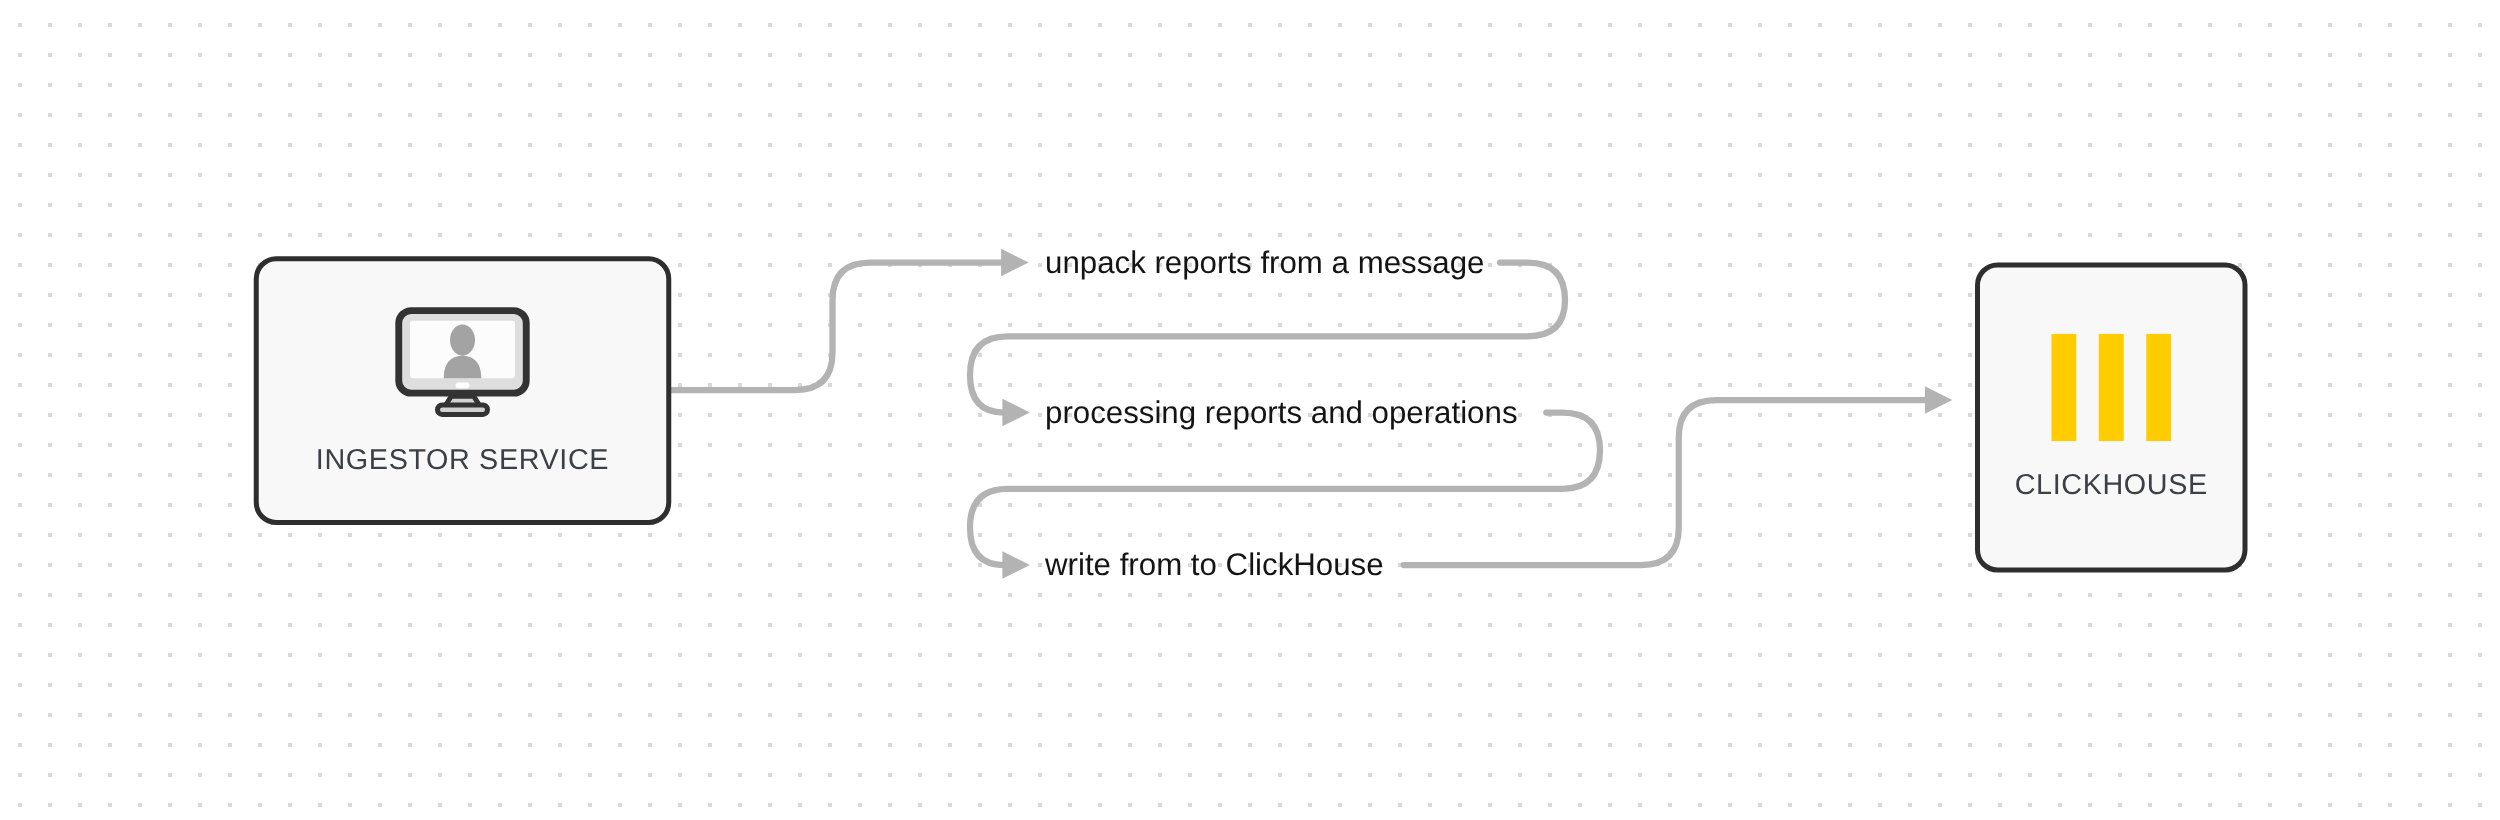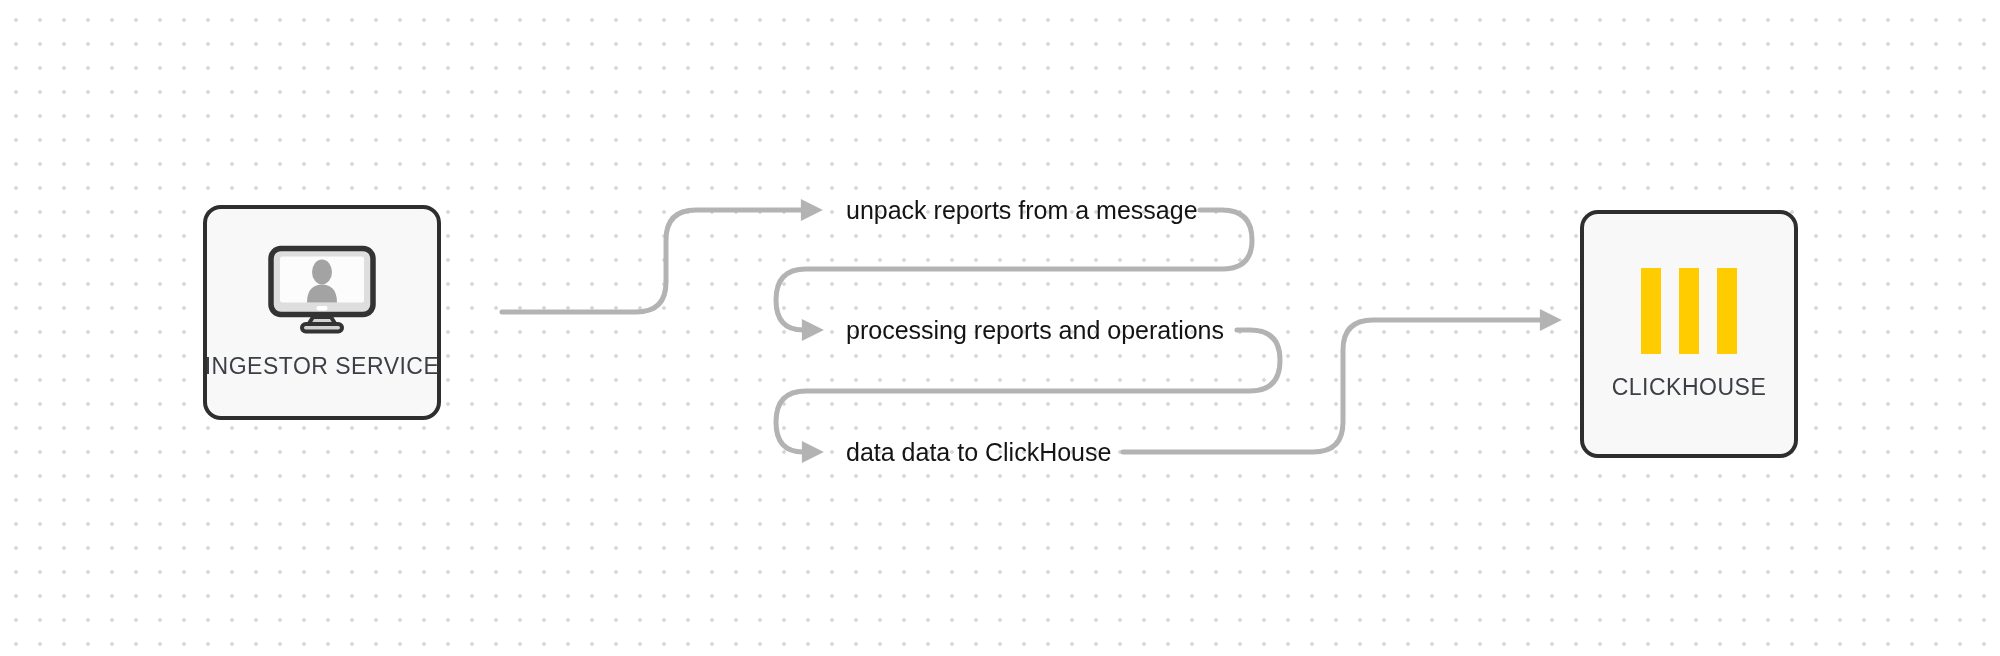--- a/index.html
+++ b/index.html
@@ -30,38 +30,37 @@
     position: absolute;
     box-sizing: border-box;
     background: #f7f8f7;
     border: 4px solid #2e2e2e;
     border-radius: 18px;
     display: flex;
     flex-direction: column;
     align-items: center;
     justify-content: center;
   }
-  .node-ingestor { left: 203px; top: 205px; width: 238px; height: 215px; gap: 12px; }
+  .node-ingestor { left: 203px; top: 205px; width: 334px; height: 215px; gap: 12px; }
   .node-clickhouse { left: 1580px; top: 210px; width: 218px; height: 248px; gap: 16px; }
   .node-label {
     font-size: 23px;
     color: #3c4046;
     letter-spacing: 0.5px;
     white-space: nowrap;
   }
   .step {
     position: absolute;
     left: 836px;
     height: 36px;
     display: flex;
     align-items: center;
     font-size: 25px;
     color: #141414;
     white-space: nowrap;
-    margin-left: 10px;
   }
   .step-1 { top: 192px; }
   .step-2 { top: 312px; }
   .step-3 { top: 434px; }
 </style>
 </head>
 <body>
 
 <div class="canvas">
 
@@ -98,15 +97,15 @@
         <rect x="0" y="0" width="20" height="86" fill="#ffcc00"></rect>
         <rect x="38" y="0" width="20" height="86" fill="#ffcc00"></rect>
         <rect x="76" y="0" width="20" height="86" fill="#ffcc00"></rect>
       </svg>
     </span>
     <span class="node-label">CLICKHOUSE</span>
   </div>
 
   <div class="step step-1">unpack reports from a message</div>
   <div class="step step-2">processing reports and operations</div>
-  <div class="step step-3">data data to ClickHouse</div>
+  <div class="step step-3">write from to ClickHouse</div>
 
 </div>
 
 </body></html>

